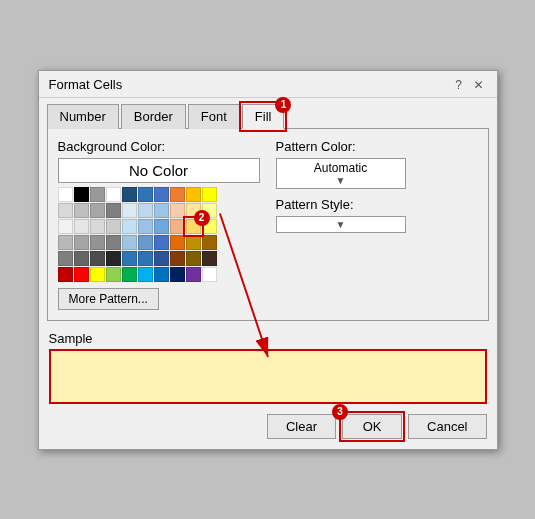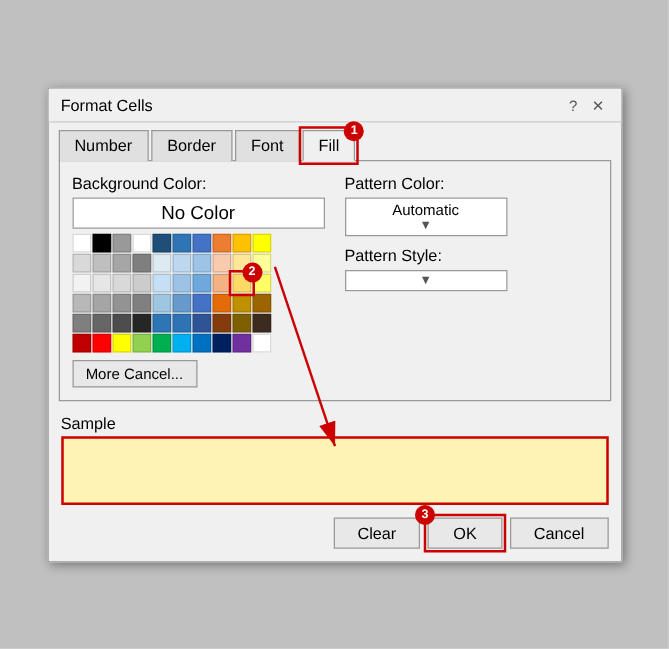--- a/index.html
+++ b/index.html
@@ -336,21 +336,21 @@
                 <div class="color-cell" style="background: rgb(146, 208, 80);"></div>
                 <div class="color-cell" style="background: rgb(0, 176, 80);"></div>
                 <div class="color-cell" style="background: rgb(0, 176, 240);"></div>
                 <div class="color-cell" style="background: rgb(0, 112, 192);"></div>
                 <div class="color-cell" style="background: rgb(0, 32, 96);"></div>
                 <div class="color-cell" style="background: rgb(112, 48, 160);"></div>
                 <div class="color-cell" style="background: rgb(255, 255, 255);"></div>
               </div>
             </div>
           <div class="bottom-buttons">
-            <button class="fill-btn">More Cancel...</button>
+            <button class="fill-btn">More Pattern...</button>
           </div>
         </div>
         <div class="right-col">
           <div class="section-label">Pattern Color:</div>
           <div class="pattern-color-row">
             <div class="dropdown">
               <span>Automatic</span>
               <span class="dropdown-arrow">▼</span>
             </div>
           </div>

